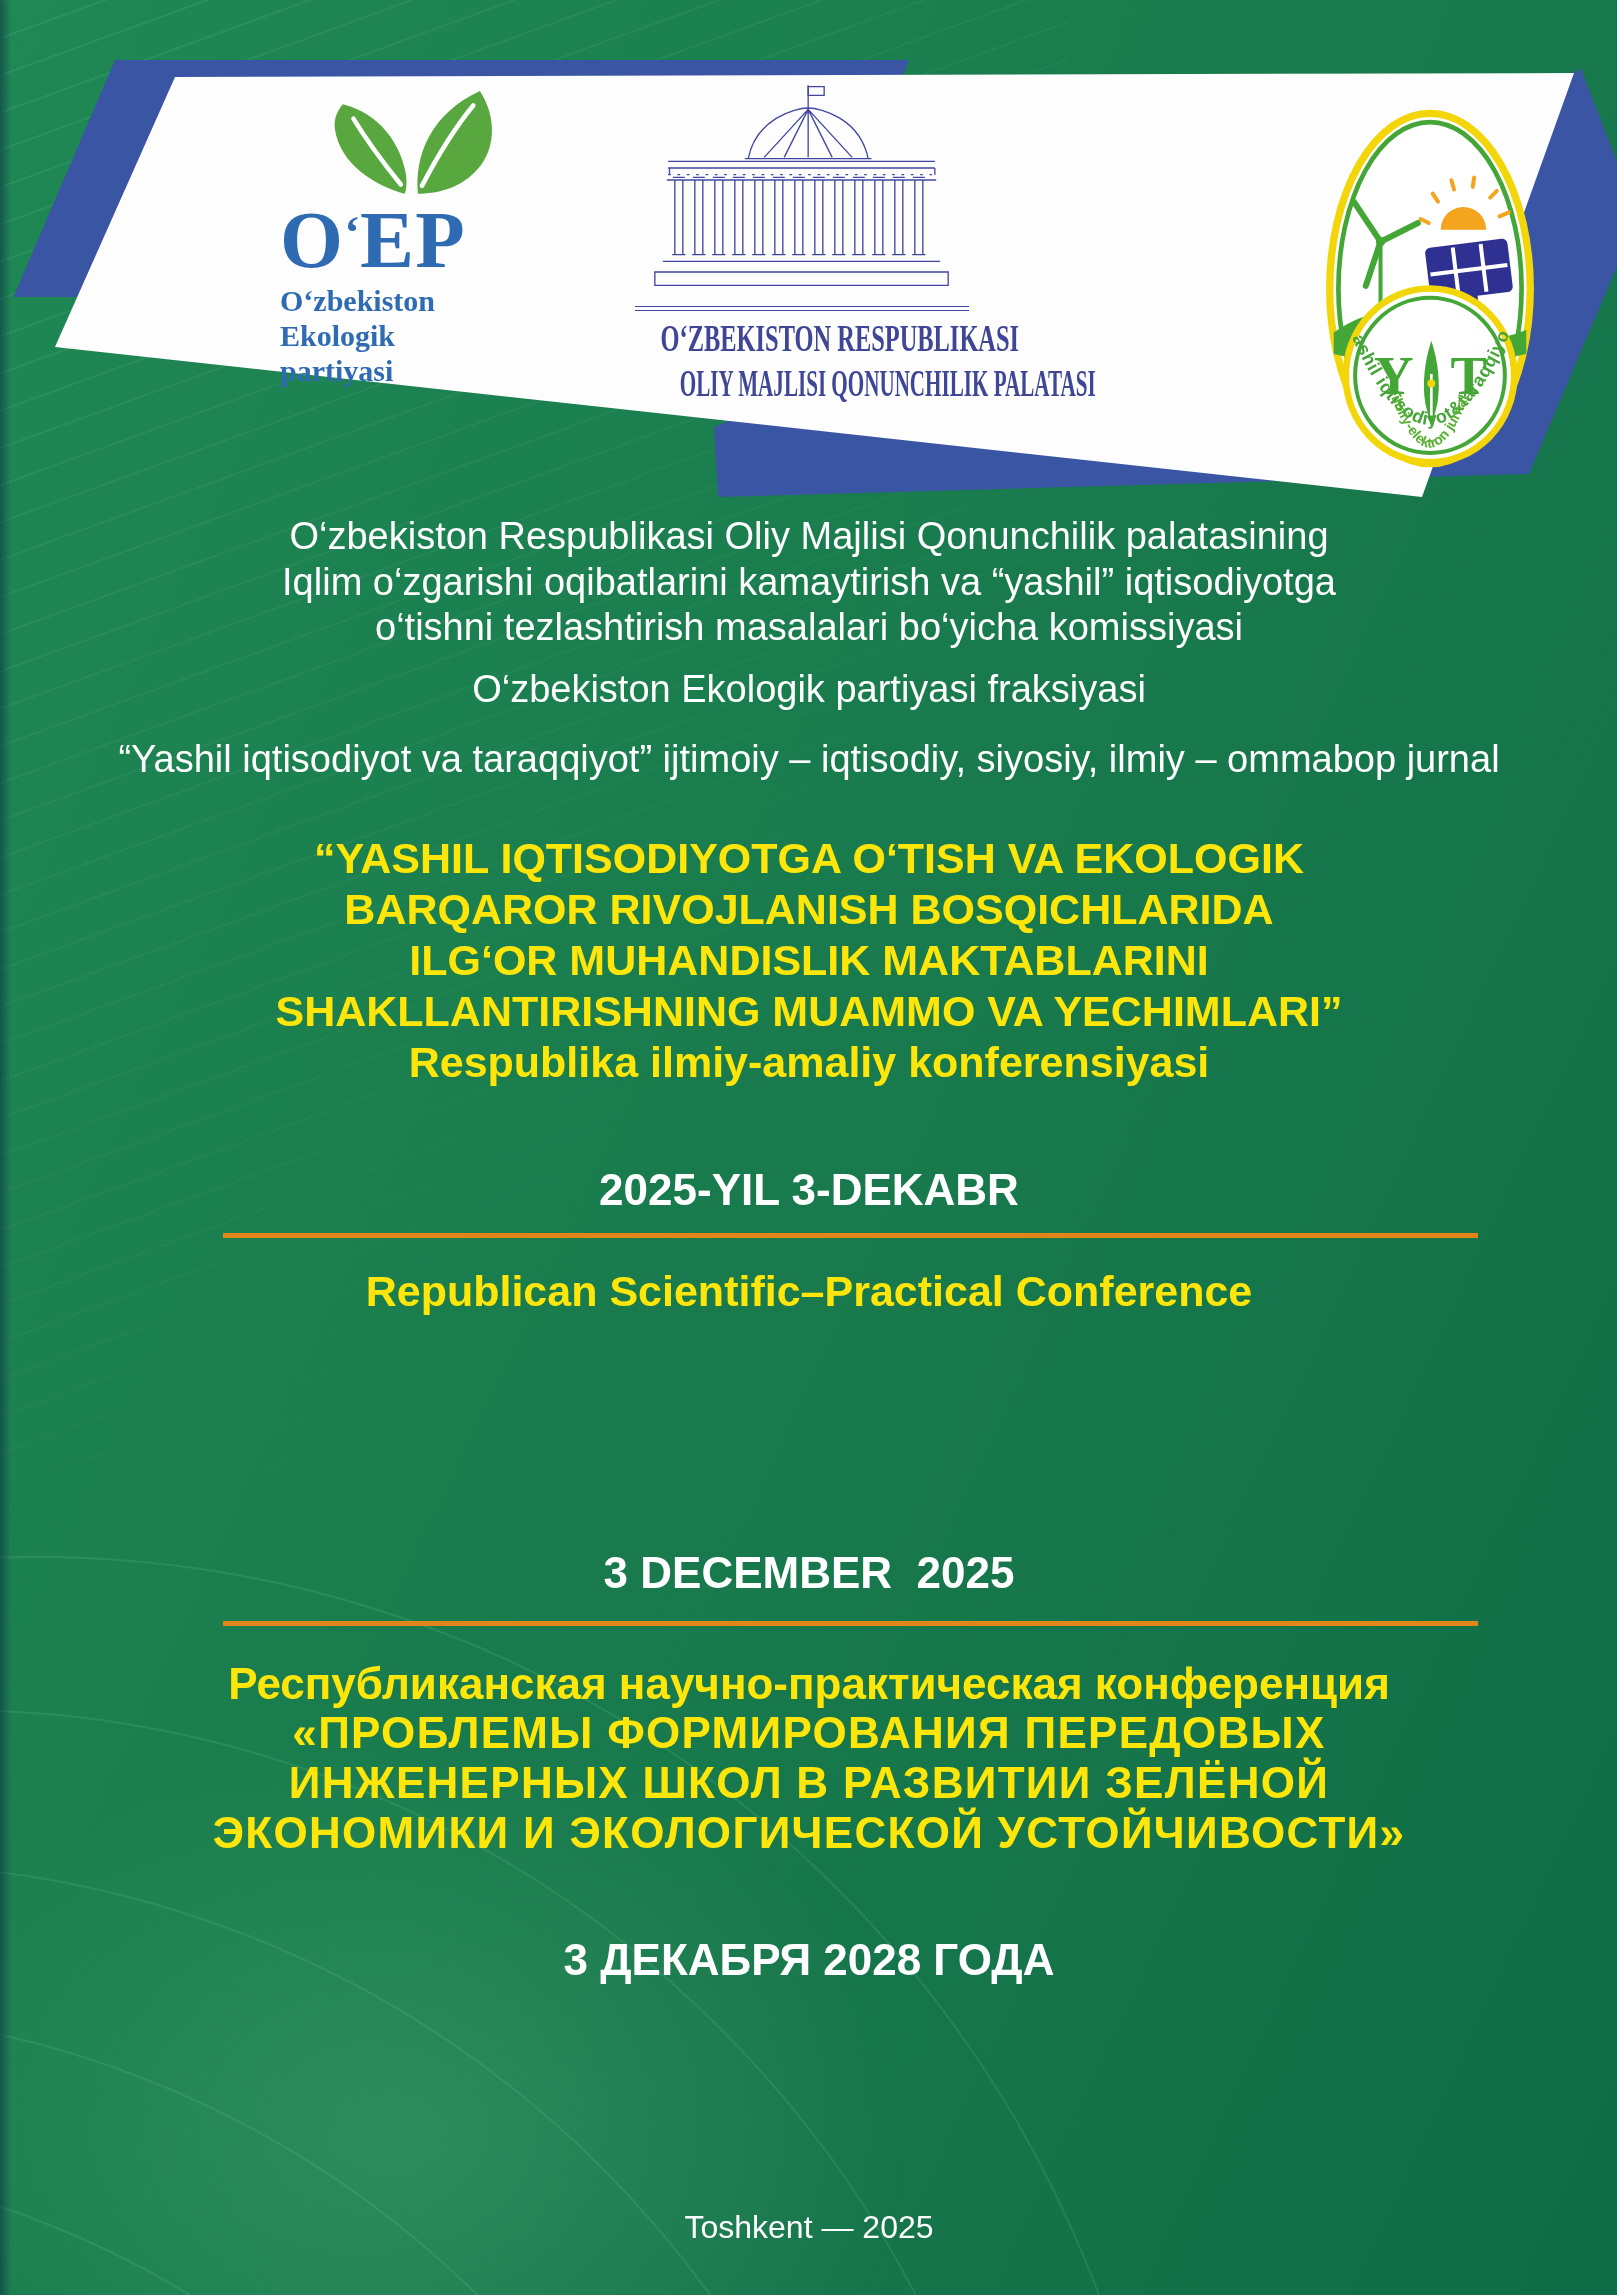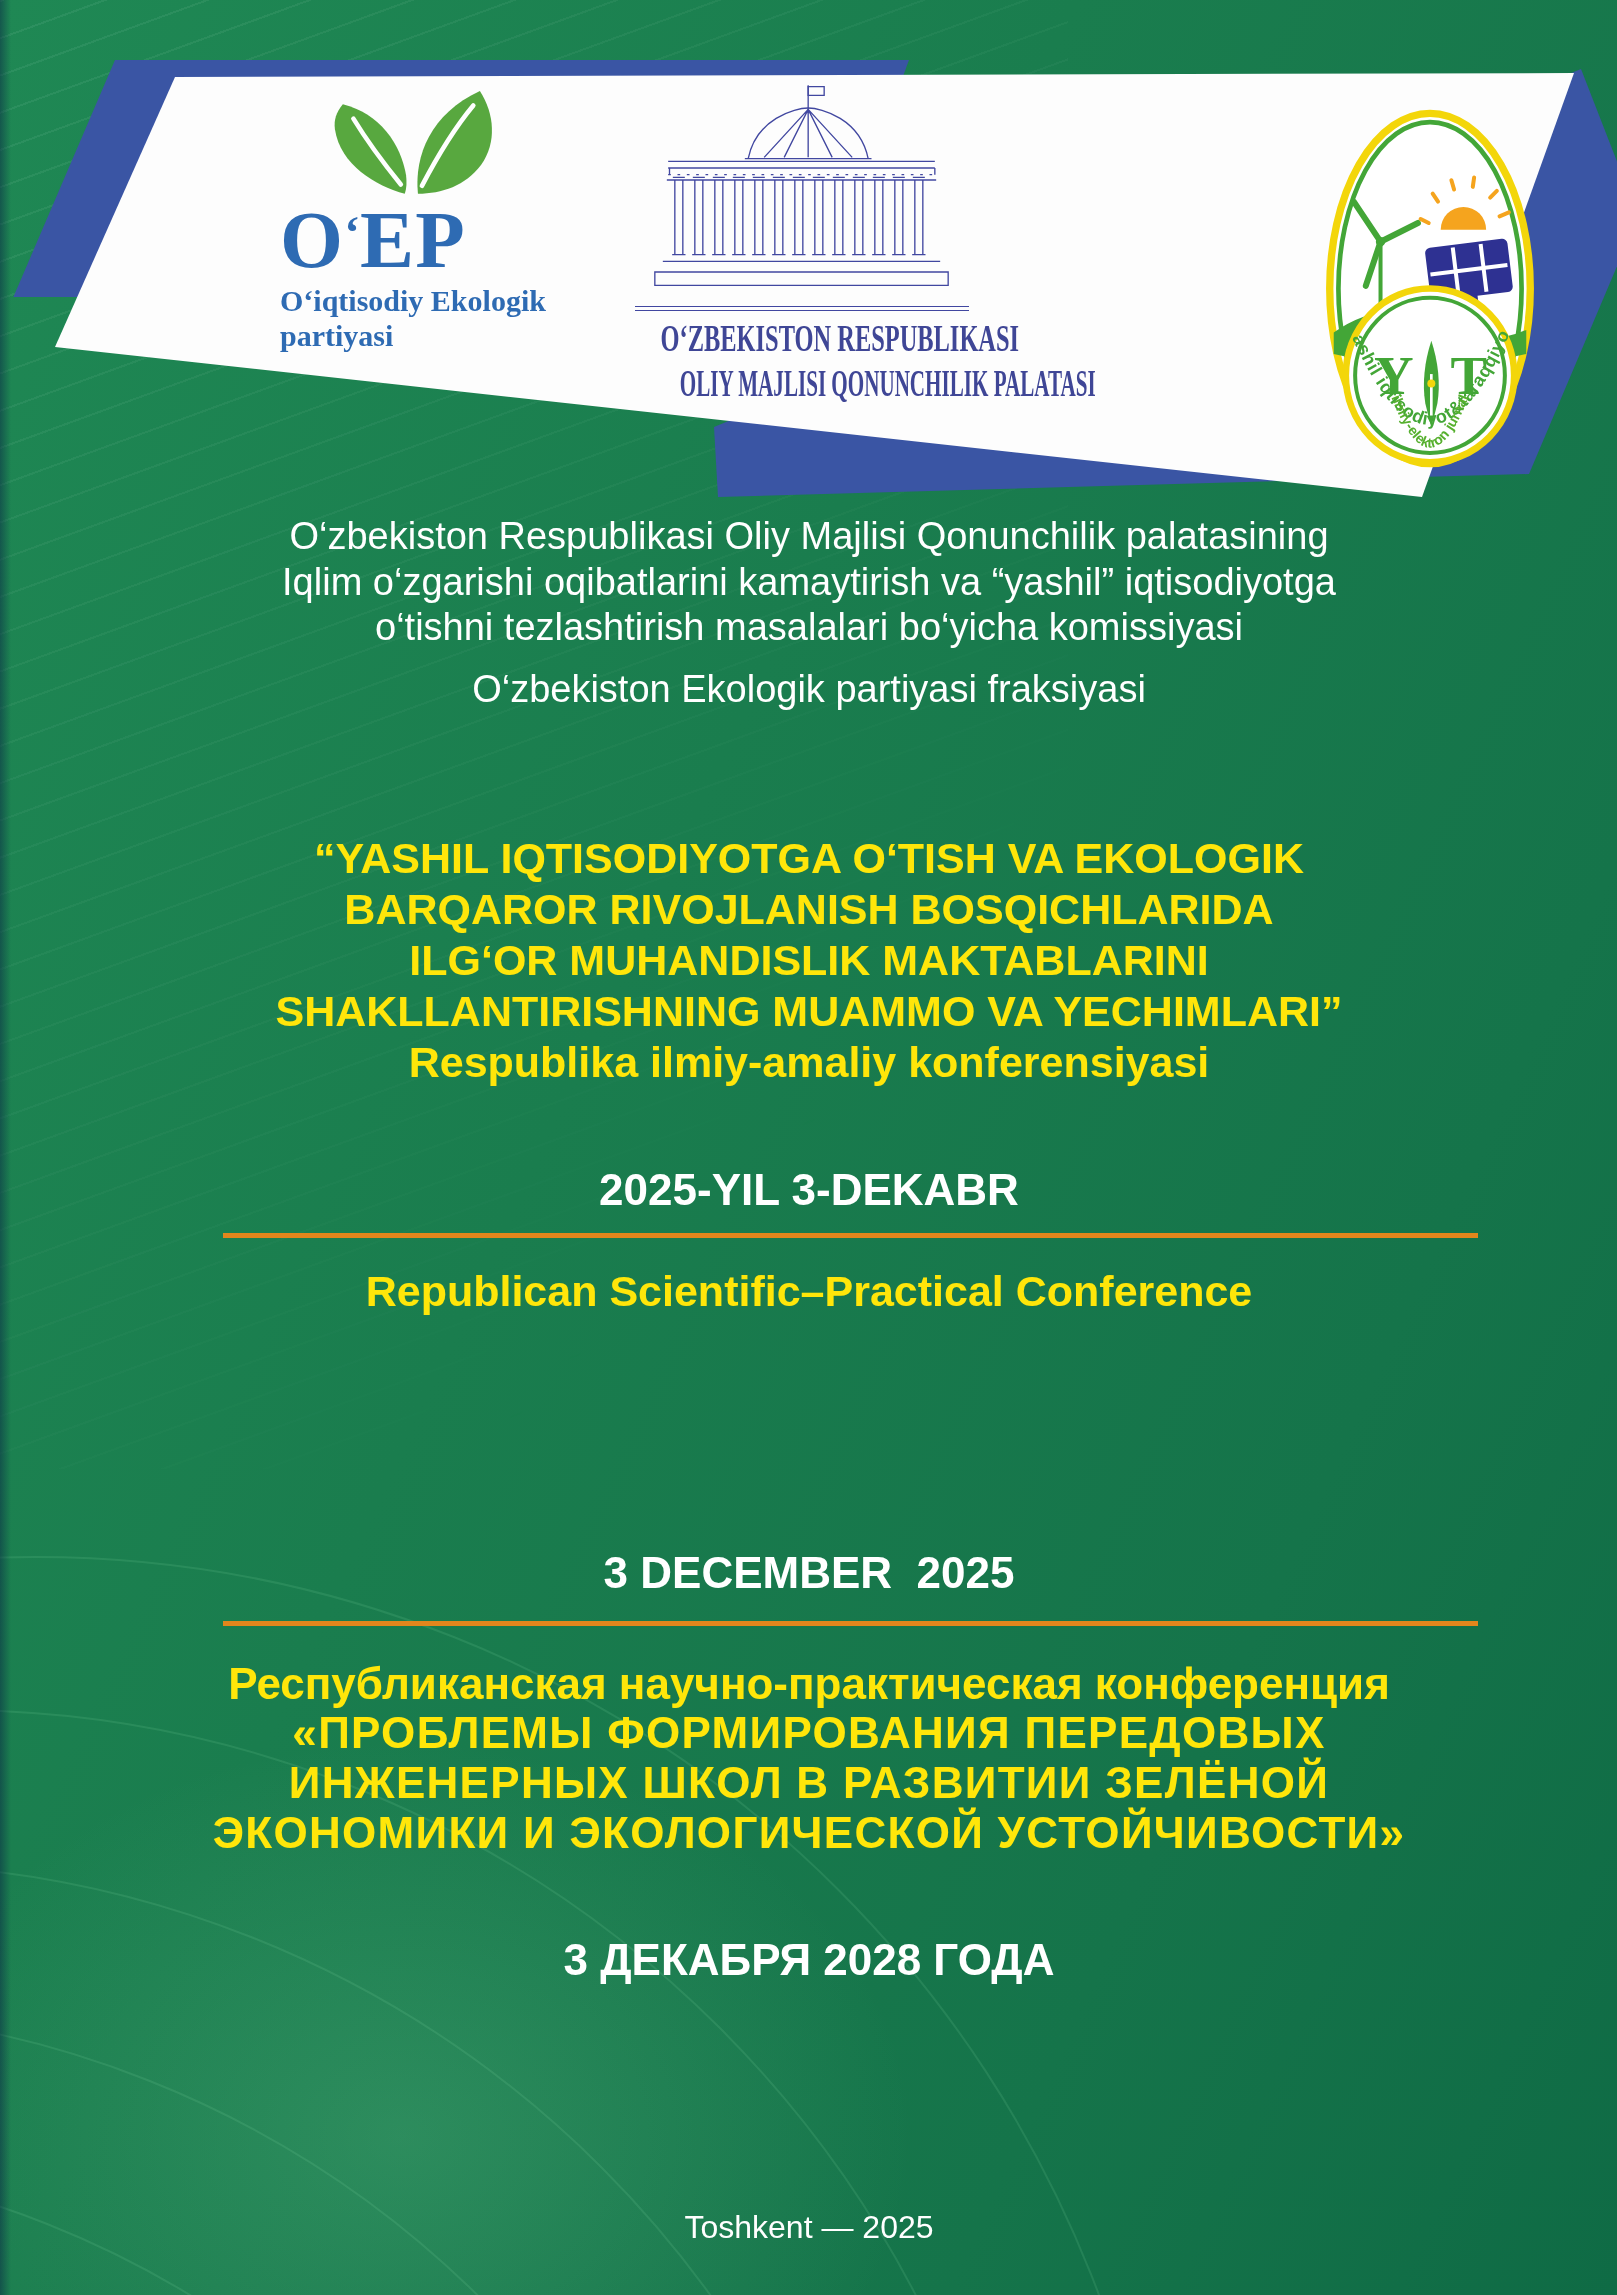--- a/index.html
+++ b/index.html
@@ -87,21 +87,21 @@
 
   <div class="oep">
     <svg class="oep-leaves" width="200" height="112" viewBox="0 0 300 170">
       <path d="M136 162 C 92 150, 38 118, 30 64 C 28 50, 32 38, 42 26 C 98 40, 130 86, 138 134 C 139 144, 139 154, 136 162 Z" fill="#58a83f"></path>
       <path d="M130 148 C 104 116, 80 84, 58 48" stroke="#ffffff" stroke-width="7" fill="none" stroke-linecap="round"></path>
       <path d="M156 162 C 150 104, 176 40, 250 6 C 272 40, 276 84, 252 118 C 228 150, 192 162, 156 162 Z" fill="#58a83f"></path>
       <path d="M162 150 C 184 108, 210 64, 240 28" stroke="#ffffff" stroke-width="7" fill="none" stroke-linecap="round"></path>
     </svg>
     <div class="oep-abbr"><span>O</span><span class="okina">ʻ</span><span>EP</span></div>
     <div class="oep-name">
-      <div>O‘iqtisodiy Ekologik</div>
+      <div>O‘zbekiston Ekologik</div>
       <div>partiyasi</div>
     </div>
   </div>
 
   <div class="parl">
     <svg width="387" height="220" viewBox="0 0 580 330" fill="none" stroke="#4147a0" stroke-width="2">
       <path d="M300 8 V50"></path>
         <path d="M300 10 h24 v13 h-24 z"></path>
       <path d="M210 118 C 222 58, 280 42, 300 42 C 320 42, 378 58, 390 118"></path>
       <path d="M205 118 H395"></path>
@@ -173,20 +173,21 @@
       <textPath href="#yitArc2" startOffset="50%" text-anchor="middle">ilmiy-elektron jurnal</textPath>
     </text>
   </svg>
 
   <div class="cline white-p" style="top:515px;">O‘zbekiston Respublikasi Oliy Majlisi Qonunchilik palatasining</div>
   <div class="cline white-p" style="top:561px;">Iqlim o‘zgarishi oqibatlarini kamaytirish va “yashil” iqtisodiyotga</div>
   <div class="cline white-p" style="top:606px;">o‘tishni tezlashtirish masalalari bo‘yicha komissiyasi</div>
 
   <div class="cline white-p" style="top:668px;">O‘zbekiston Ekologik partiyasi fraksiyasi</div>
 
+  <div class="cline white-p" style="top:738px;">“Yashil iqtisodiyot va taraqqiyot” ijtimoiy – iqtisodiy, siyosiy, ilmiy – ommabop jurnal</div>
 
   <div class="cline yellow-b uz-title">
     <div>“YASHIL IQTISODIYOTGA O‘TISH VA EKOLOGIK</div>
     <div>BARQAROR RIVOJLANISH BOSQICHLARIDA</div>
     <div>ILG‘OR MUHANDISLIK MAKTABLARINI</div>
     <div>SHAKLLANTIRISHNING MUAMMO VA YECHIMLARI”</div>
     <div>Respublika ilmiy-amaliy konferensiyasi</div>
   </div>
 
   <div class="cline date-line" style="top:1165px;">2025-YIL 3-DEKABR</div>

